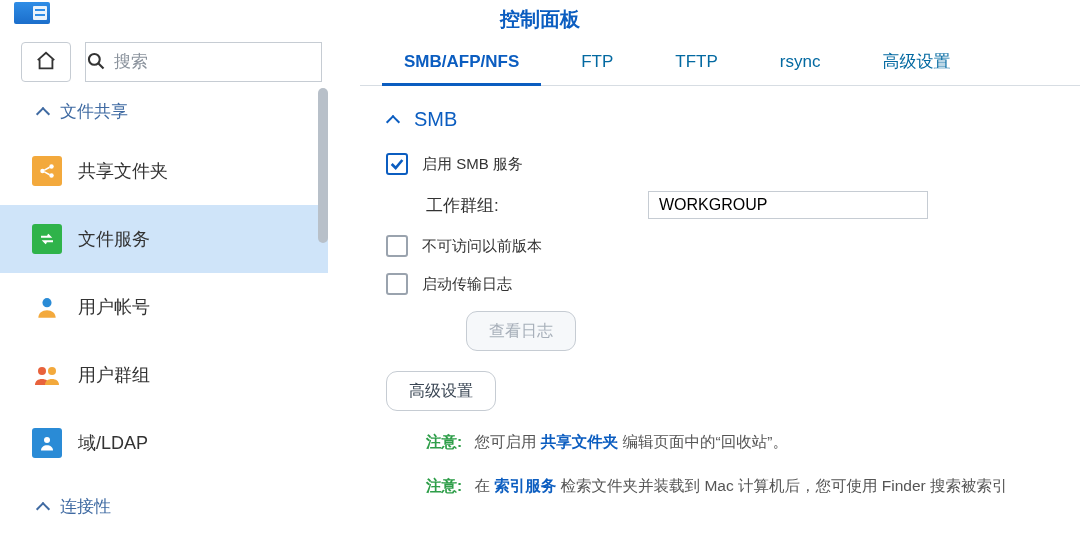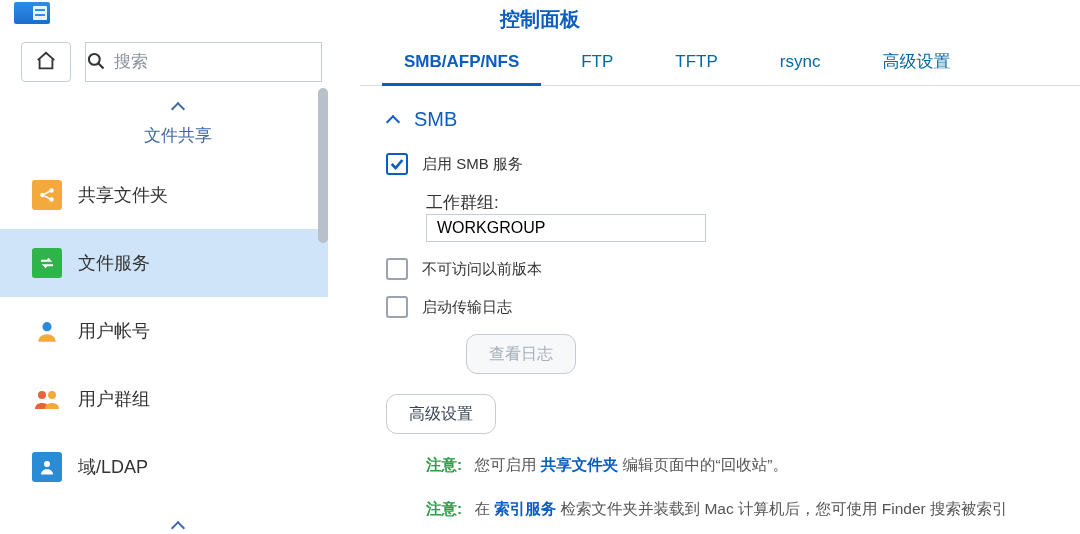--- a/index.html
+++ b/index.html
@@ -103,21 +103,20 @@
     border-radius: 5px;
   }
   .section-hdr {
     display: flex;
     align-items: center;
     gap: 10px;
     padding: 12px 8px 14px 36px;
     color: #3f6aa2;
     font-size: 17px;
     cursor: pointer;
-    flex-direction: column;
   }
   .chevron {
     width: 14px; height: 14px;
     position: relative;
   }
   .chevron::before {
     content: "";
     position: absolute;
     left: 2px; top: 4px;
     width: 8px; height: 8px;
@@ -199,23 +198,22 @@
     border: 2px solid #0b5dc0;
     border-radius: 3px;
     display: flex; align-items: center; justify-content: center;
     cursor: pointer;
   }
   .checkbox.unchecked {
     border-color: #9aa3ae;
   }
   .checkbox svg { width: 16px; height: 16px; }
   .form-row {
-    display: flex; align-items: flex-start;
+    display: flex; align-items: center;
     margin: 0 0 16px 40px;
-    flex-direction: column;
   }
   .form-label { width: 222px; font-size: 17px; }
   .text-input {
     width: 280px; height: 28px;
     border: 1px solid #c6ccd3;
     padding: 0 10px;
     font-size: 16px;
     outline: none;
   }
   .sub-indent {

